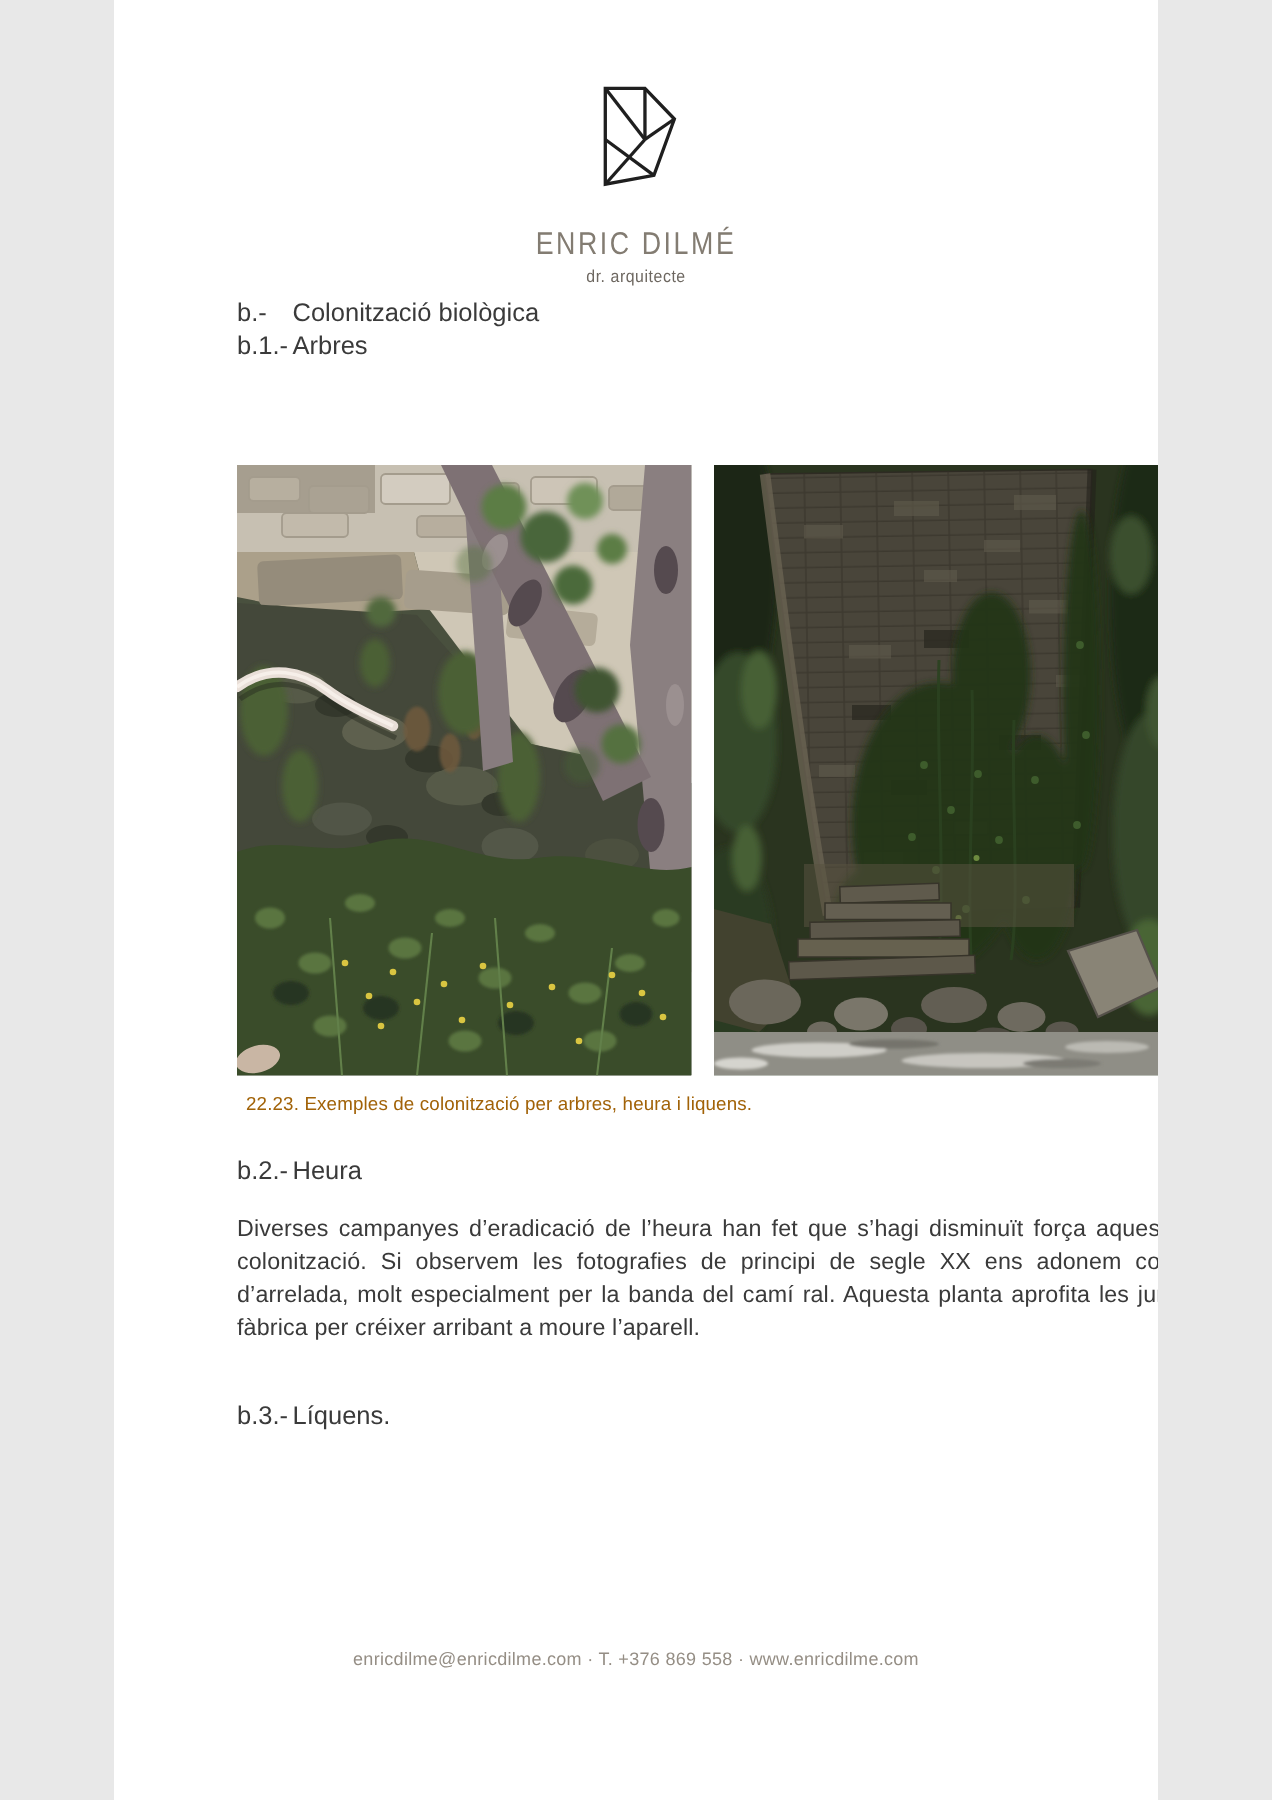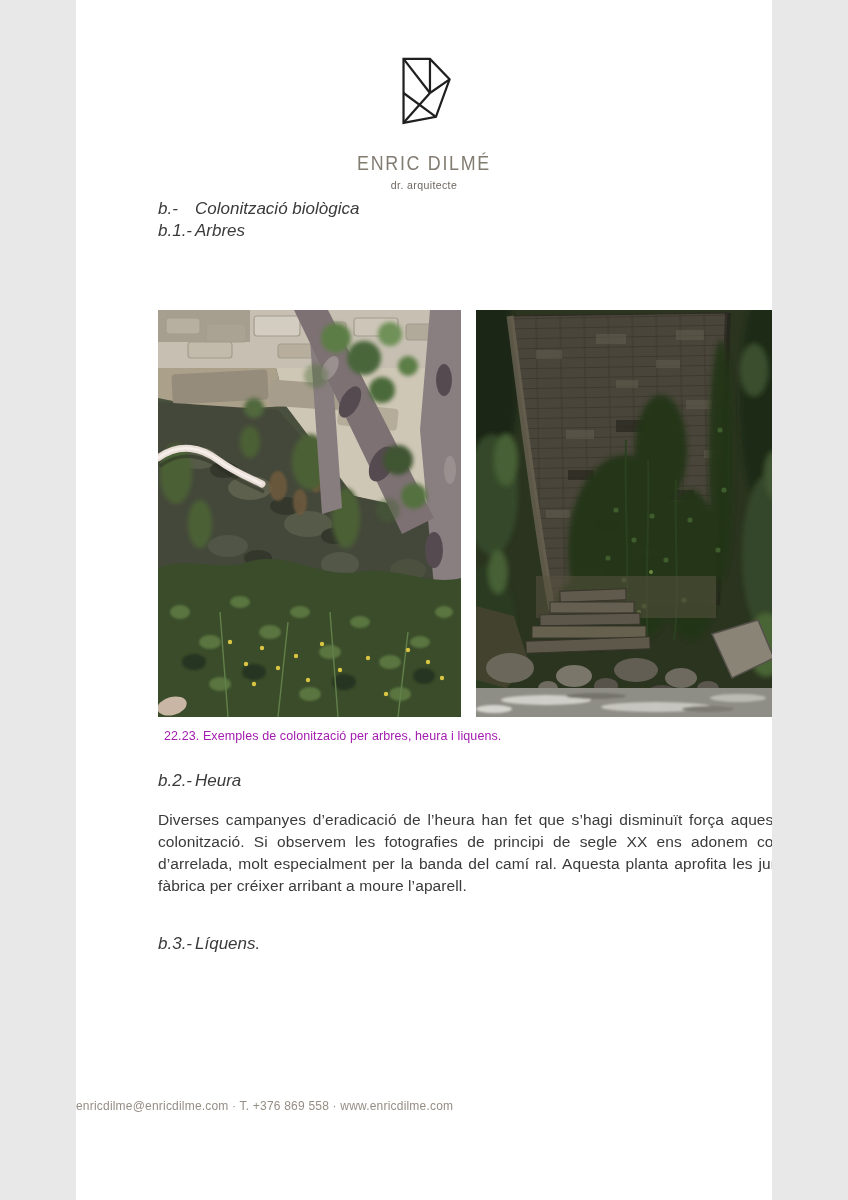--- a/index.html
+++ b/index.html
@@ -20,43 +20,42 @@
   .brand-sub{
     position:absolute;top:179px;left:0;width:100%;text-align:center;
     font-size:11.5px;letter-spacing:.4px;
     color:var(--brand-sub,#6d6760);
     transform:scaleX(.92);
   }
   .heading{
     position:absolute;left:82px;width:684px;
     font-size:17px;line-height:21px;font-weight:400;color:var(--ink,#3a3a3a);
     white-space:nowrap;
-    font-style:italic;
   }
   .heading .num{display:inline-block;min-width:37px;}
   #h-b{top:198px}
   #h-b1{top:220px}
   #h-b2{top:770px}
   #h-b3{top:933px}
   .para{
     position:absolute;left:82px;width:684px;margin:0;
     font-size:15.5px;line-height:22px;text-align:justify;
     color:var(--ink,#3a3a3a);letter-spacing:.1px;
   }
   #p1{top:243px}
   #p2{top:809px}
   #p3{top:955px}
   .figures{position:absolute;top:310px;left:82px;display:flex;gap:15px;}
   .photo{display:block;}
   .caption{
     position:absolute;left:88px;top:729px;
-    font-size:12.5px;color:#a21caf;letter-spacing:.1px;
+    font-size:12.5px;color:#a16207;letter-spacing:.1px;
   }
   .footer-line{
-    position:absolute;left:0;width:100%;text-align:left;
+    position:absolute;left:0;width:100%;text-align:center;
     font-size:12px;letter-spacing:.2px;
   }
   #footer1{top:1099px;color:var(--footer-1,#958e85);}
   #footer2{top:1120px;color:var(--footer-2,#a8a197);}
 </style>
 </head>
 <body>
 
 <div class="page">
 

